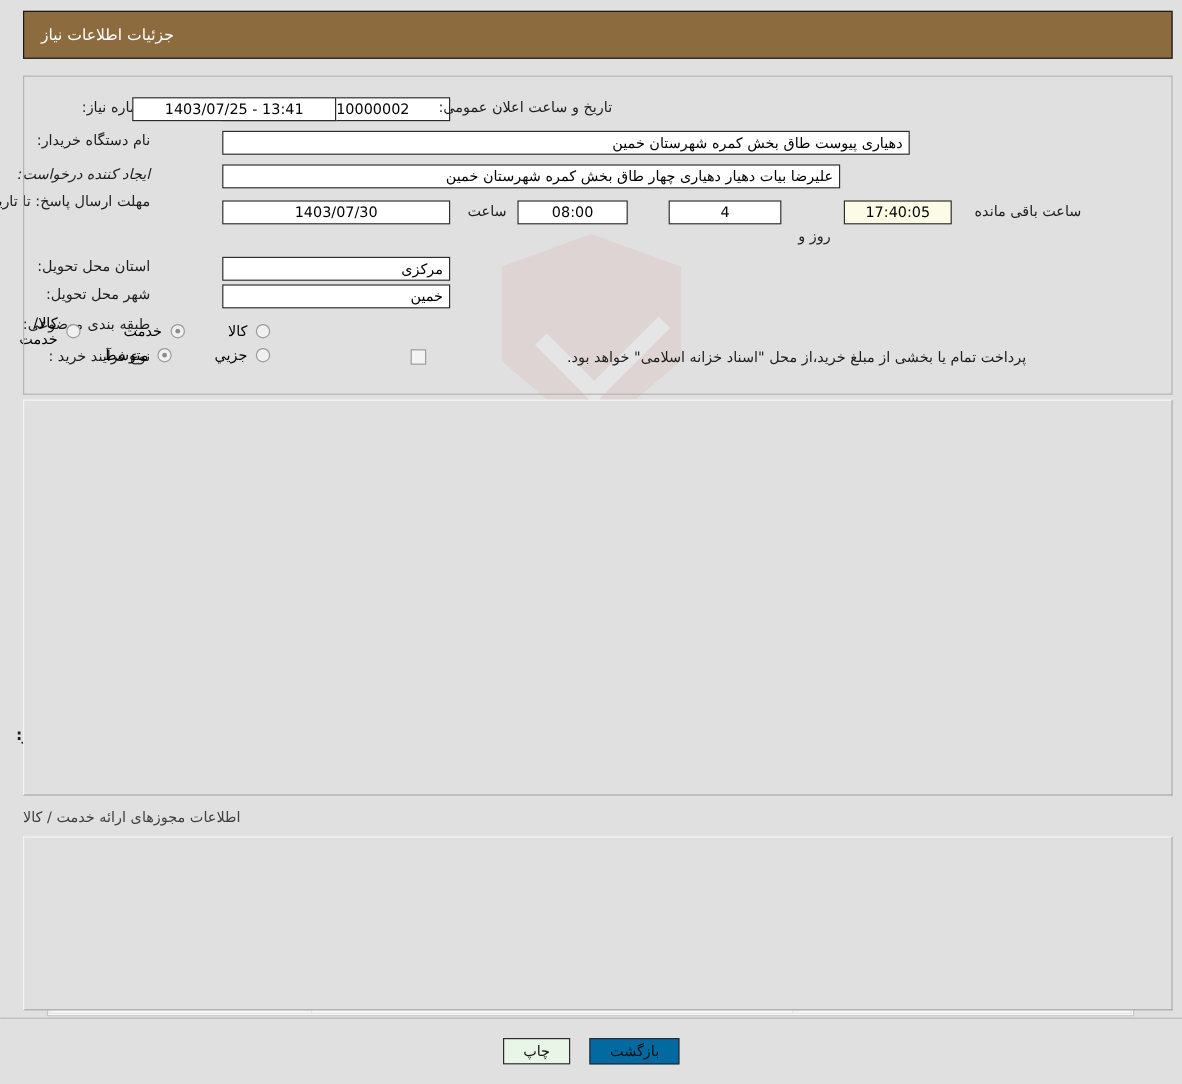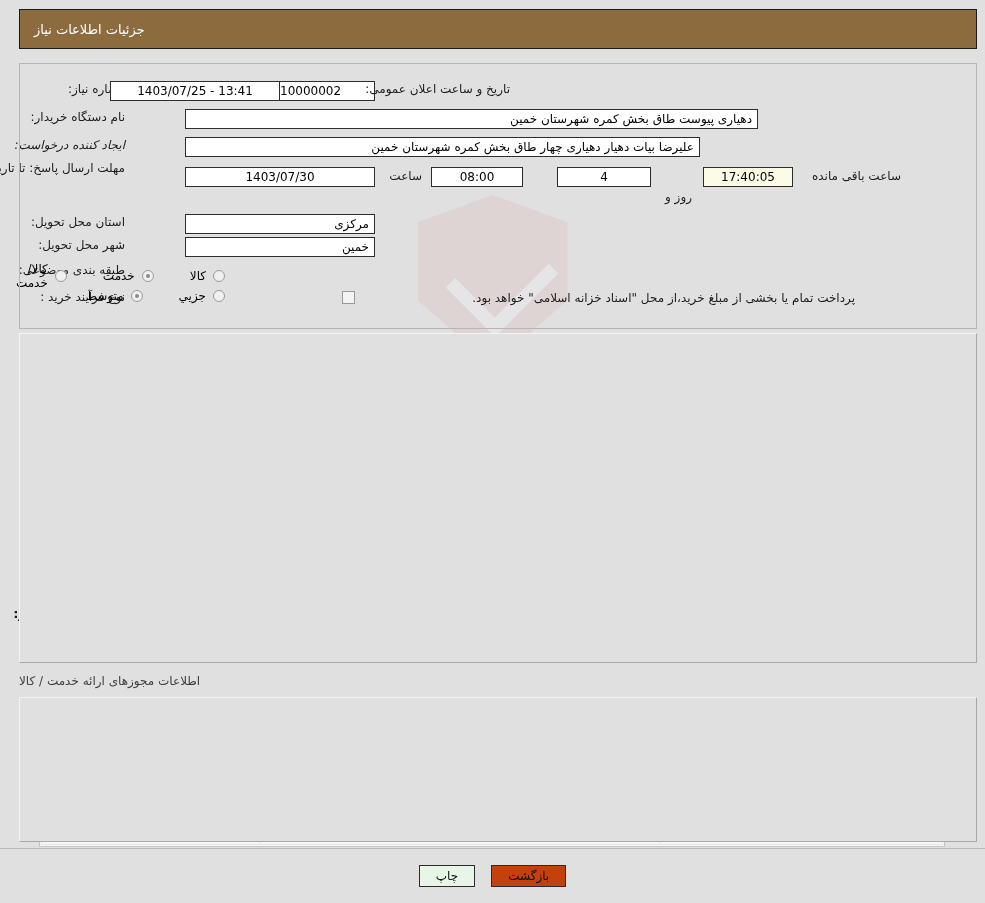--- a/index.html
+++ b/index.html
@@ -192,21 +192,21 @@
     border: 1px solid #2b2b2b;
     height: 22px;
     line-height: 20px;
     padding: 0 16px;
     font-size: 12px;
     font-family: "DejaVu Sans", "Liberation Sans", sans-serif;
     cursor: pointer;
     color: #111;
   }
   .btn-print  { background: #e7f6e7; }
-  .btn-back   { background: #c2410c; }
+  .btn-back   { background: #0369a1; }
   .btn-small  { background: #fbfbe6; border: 1px solid #2b2b2b; height: 20px; line-height: 18px; padding: 0 10px; font-size: 12px; cursor:pointer; }
 
   .footer-bar {
     position: absolute;
     left: 0; top: 848px;
     width: 985px; height: 55px;
     background: #e0e0e0;
     border-top: 1px solid #b8b8b8;
     display: flex;
     align-items: center;

